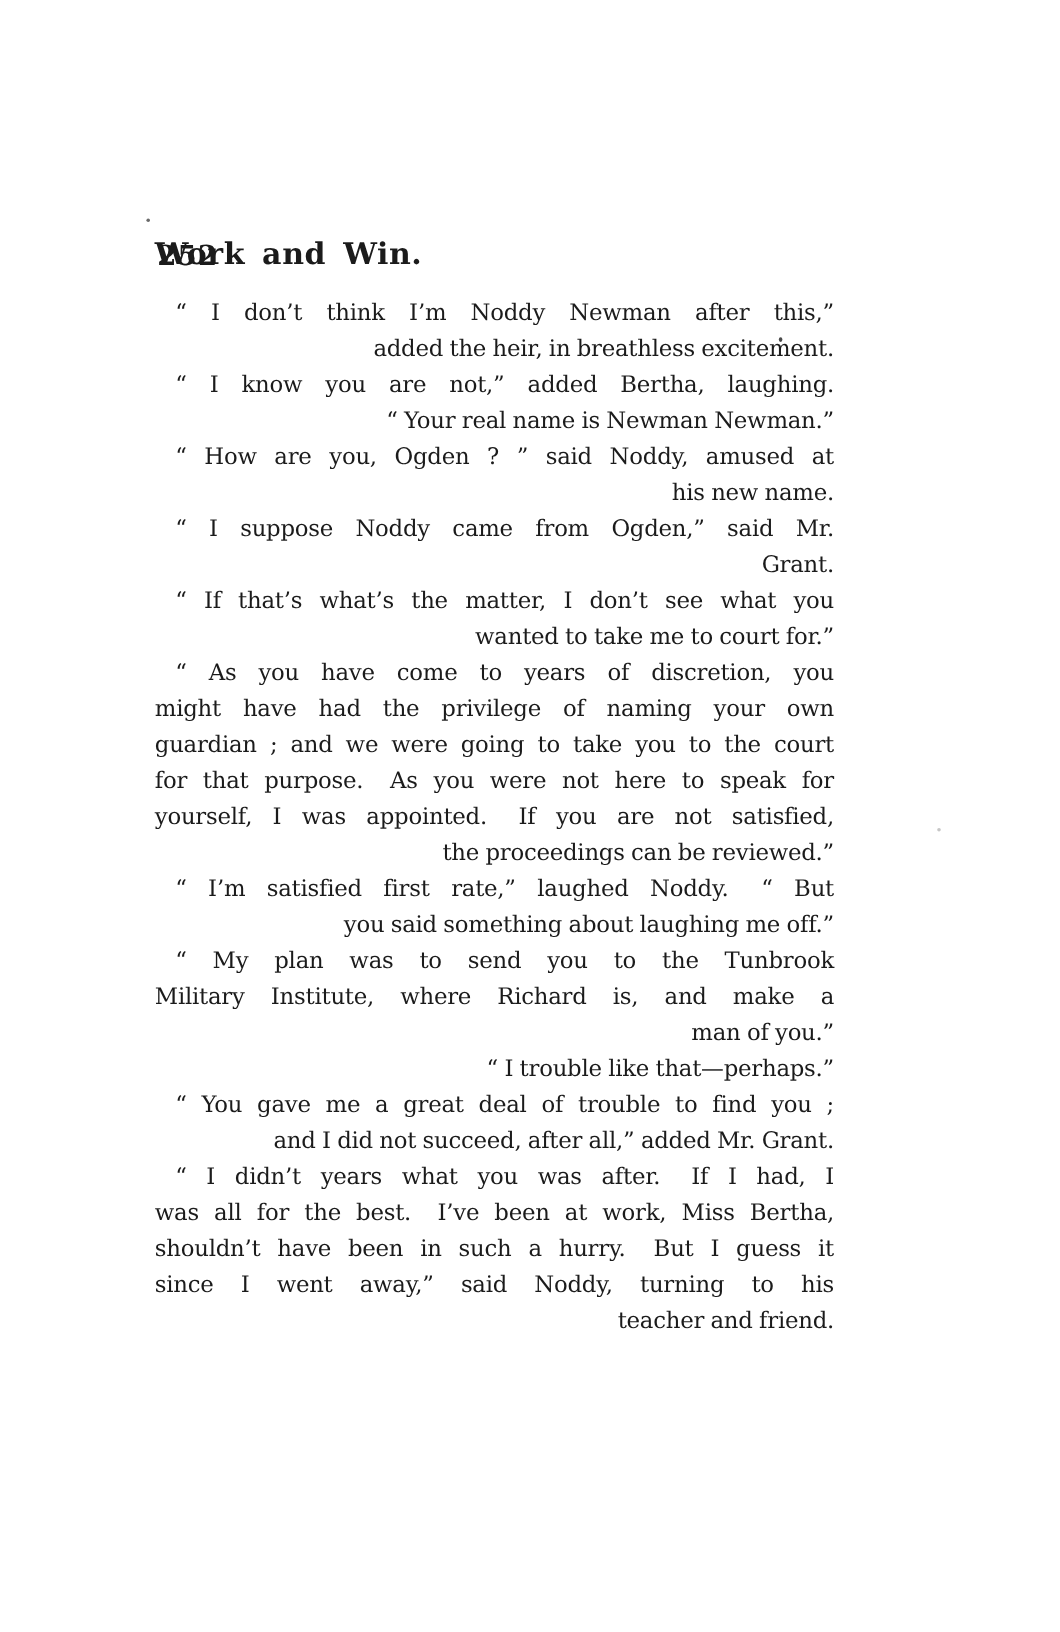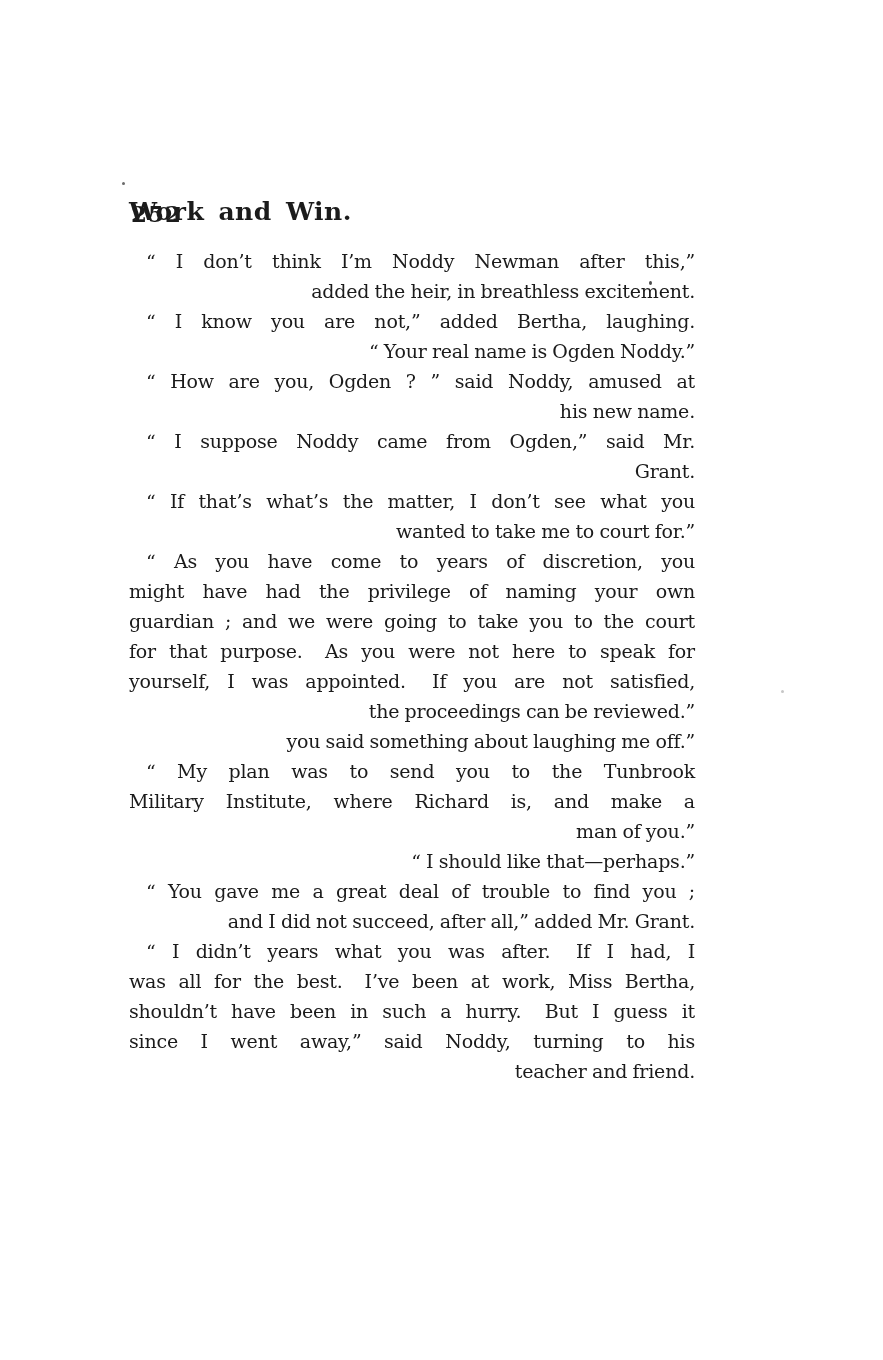--- a/index.html
+++ b/index.html
@@ -72,38 +72,39 @@
 
 <div class="page">
 
   <span class="pageno">252</span>
   <div class="title">Work and Win.</div>
 
   <div class="textblock">
     <div class="ln ind jst">“ I don’t think I’m Noddy Newman after this,”</div>
     <div class="ln">added the heir, in breathless excitement.</div>
     <div class="ln ind jst">“ I know you are not,” added Bertha, laughing.</div>
-    <div class="ln">“ Your real name is Ogden Noddy.”</div>
+    <div class="ln">“ Your real name is Newman Newman.”</div>
     <div class="ln ind jst">“ How are you, Ogden ? ” said Noddy, amused at</div>
     <div class="ln">his new name.</div>
     <div class="ln ind jst">“ I suppose Noddy came from Ogden,” said Mr.</div>
     <div class="ln">Grant.</div>
     <div class="ln ind jst">“ If that’s what’s the matter, I don’t see what you</div>
     <div class="ln">wanted to take me to court for.”</div>
     <div class="ln ind jst">“ As you have come to years of discretion, you</div>
     <div class="ln jst">might have had the privilege of naming your own</div>
     <div class="ln jst">guardian ; and we were going to take you to the court</div>
     <div class="ln jst">for that purpose.  As you were not here to speak for</div>
     <div class="ln jst">yourself, I was appointed.  If you are not satisfied,</div>
     <div class="ln">the proceedings can be reviewed.”</div>
+    <div class="ln ind jst">“ I’m satisfied first rate,” laughed Noddy.  “ But</div>
     <div class="ln">you said something about laughing me off.”</div>
     <div class="ln ind jst">“ My plan was to send you to the Tunbrook</div>
     <div class="ln jst">Military Institute, where Richard is, and make a</div>
     <div class="ln">man of you.”</div>
-    <div class="ln ind">“ I should like that—perhaps.”</div>
+    <div class="ln ind">“ I trouble like that—perhaps.”</div>
     <div class="ln ind jst">“ You gave me a great deal of trouble to find you ;</div>
     <div class="ln">and I did not succeed, after all,” added Mr. Grant.</div>
     <div class="ln ind jst">“ I didn’t years what you was after.  If I had, I</div>
     <div class="ln jst">was all for the best.  I’ve been at work, Miss Bertha,</div>
     <div class="ln jst">shouldn’t have been in such a hurry.  But I guess it</div>
     <div class="ln jst">since I went away,” said Noddy, turning to his</div>
     <div class="ln">teacher and friend.</div>
   </div>
 
   <div class="speck spk1"></div>

